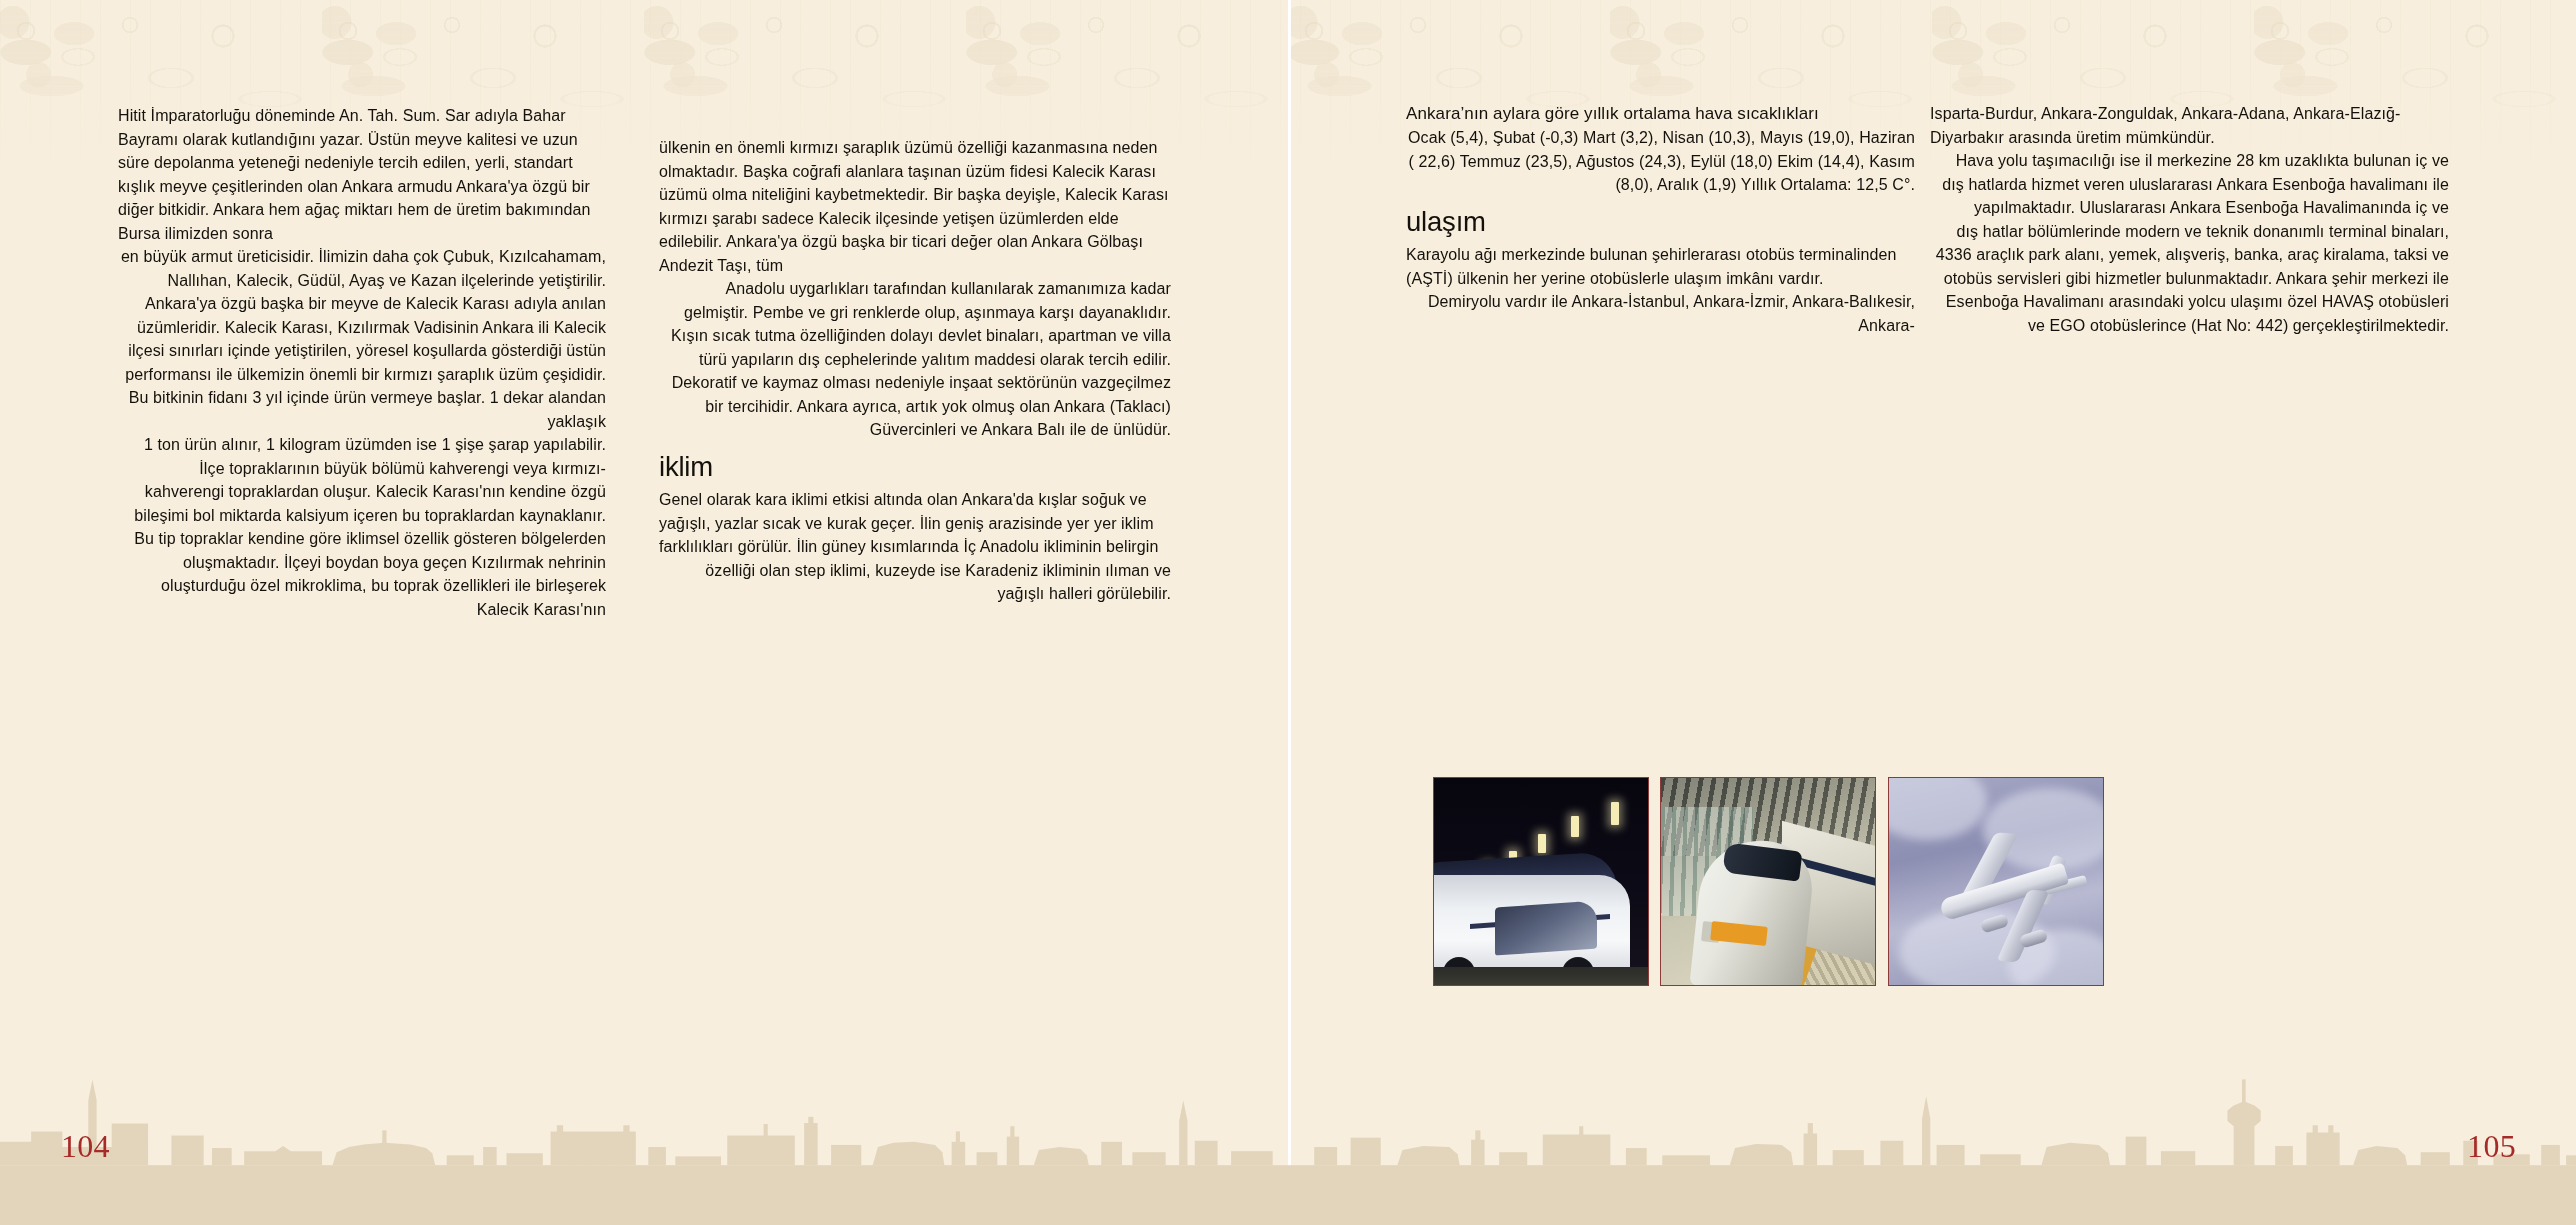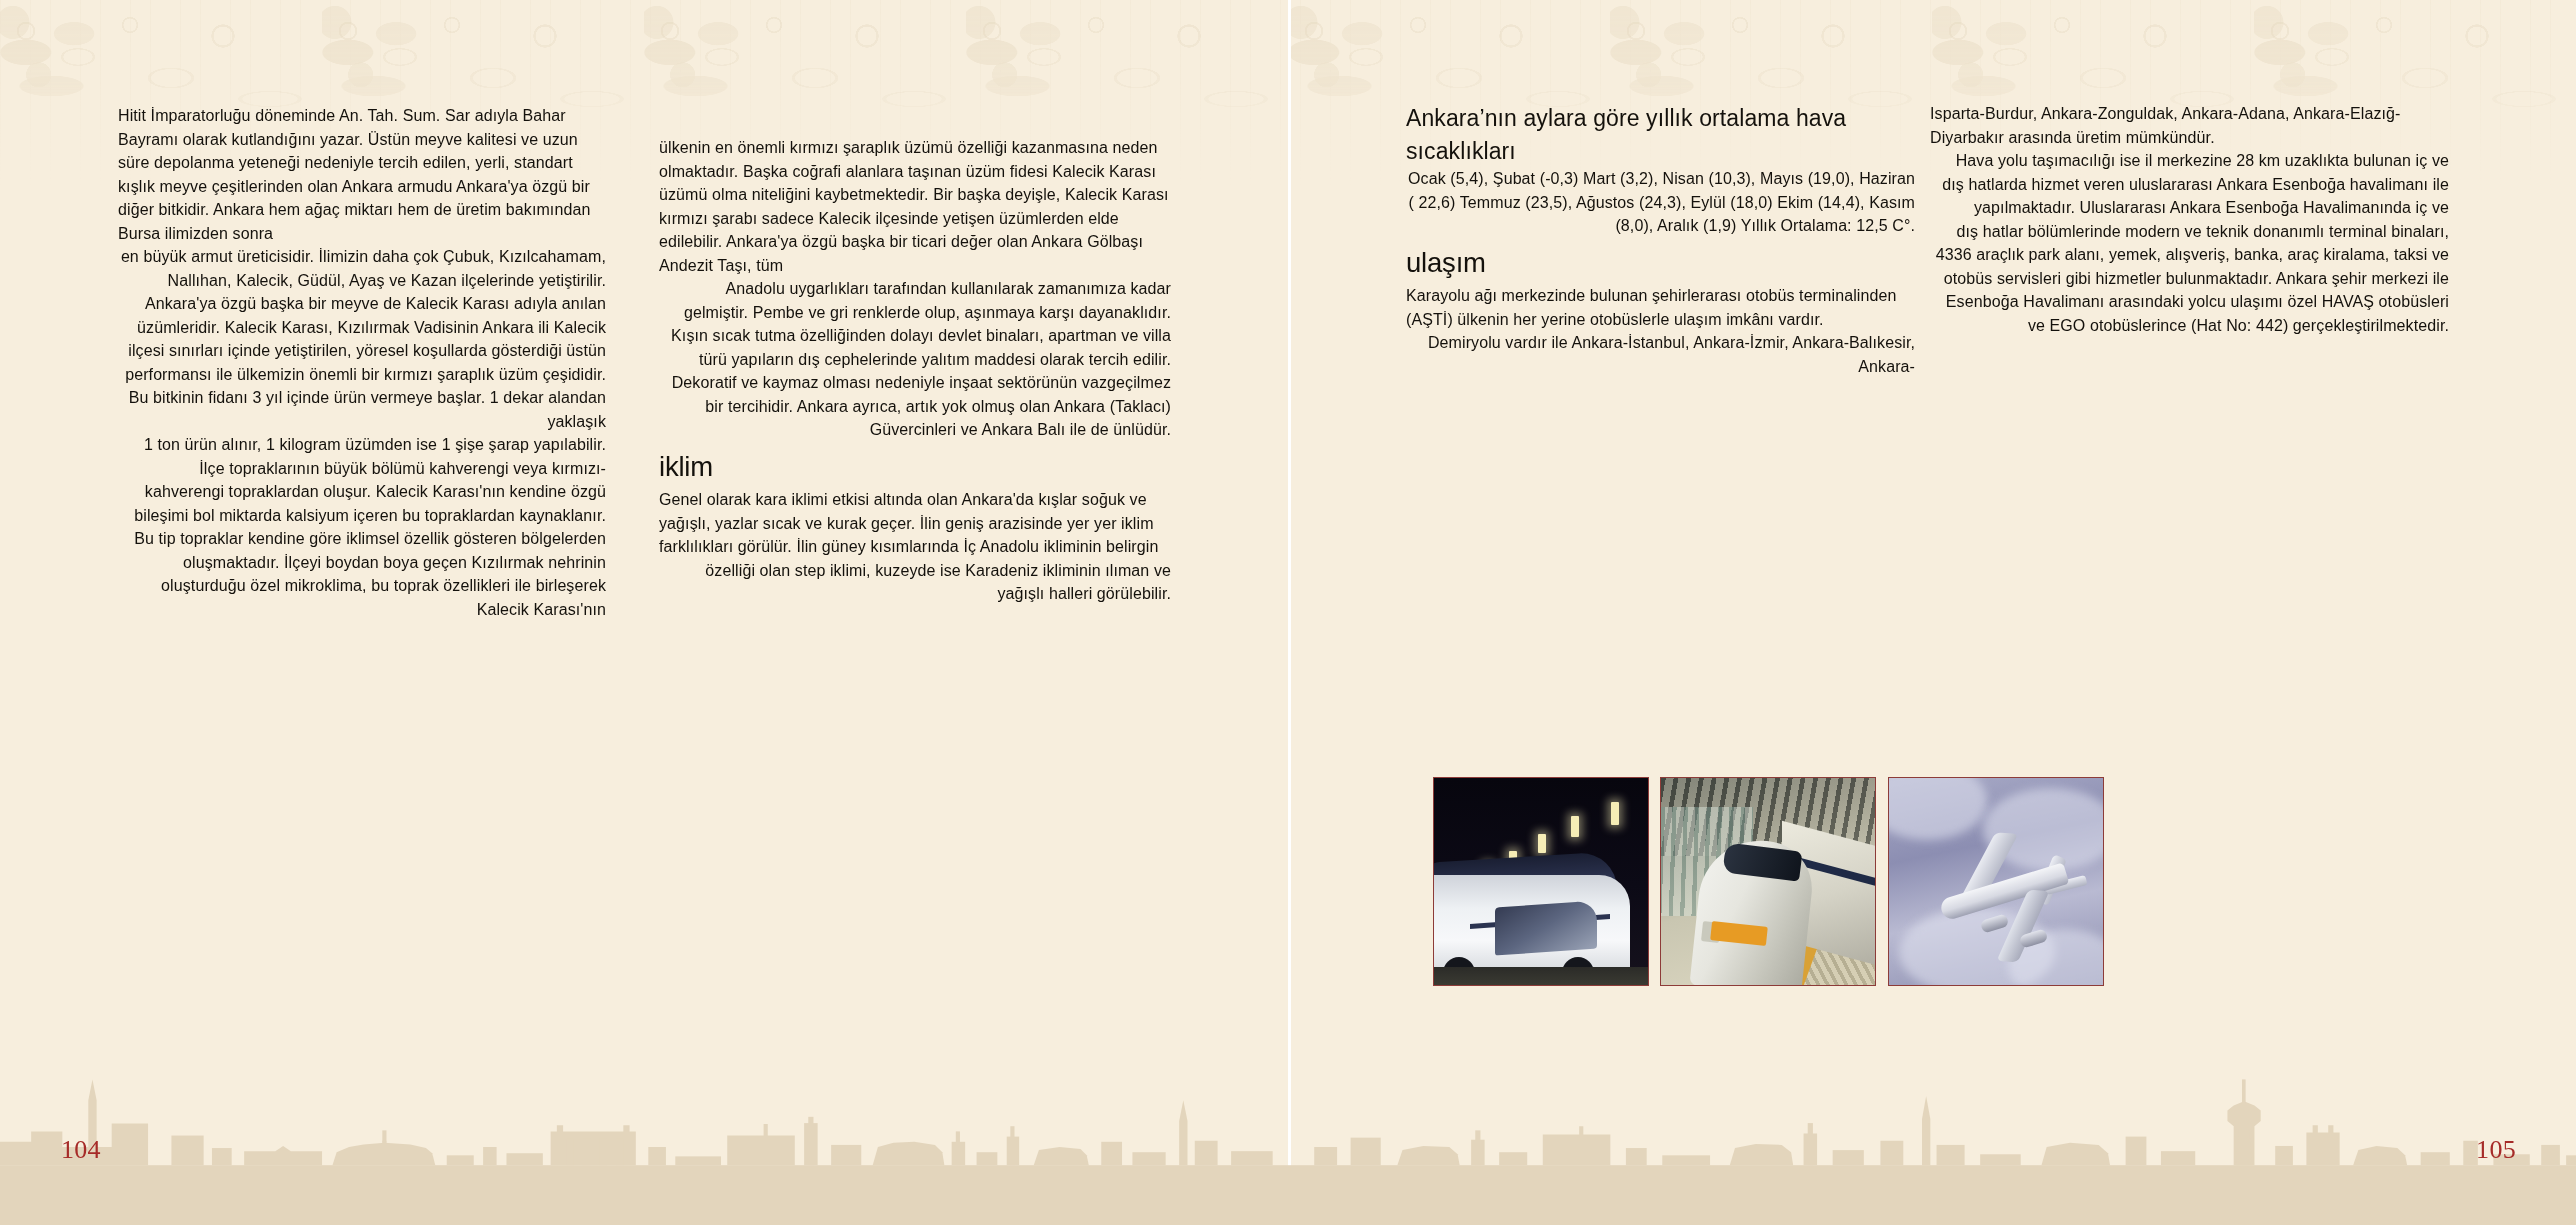--- a/index.html
+++ b/index.html
@@ -77,21 +77,21 @@
   .heading{
     font-size:27.5px;
     line-height:1.12;
     font-weight:400;
     margin:10.4px 0 5.2px 0;
     color:#14110c;
     letter-spacing:-0.2px;
   }
 
   .lead{
-    font-size:23px;
+    font-size:17px;
     line-height:1.42;
     margin-bottom:21px;
   }
 
   
   #col1{left:118px;  top:104px; width:488px;}
   #col2{left:659px; top:104px; width:512px;margin-top:32px;}
   #col3{left:1406px; top:102px; width:509px;}
   #col4{left:1930px; top:102px; width:519px;}
 
@@ -195,21 +195,21 @@
 
   
   .skyline{
     position:absolute;left:0;right:0;bottom:0;height:156px;
     pointer-events:none;
   }
   .skyline svg{display:block;width:100%;height:100%;}
 
   .page-no{
     position:absolute;bottom:60px;
-    font-size:26px;color:#a62b28;letter-spacing:0.3px;
+    font-size:32px;color:#a62b28;letter-spacing:0.3px;
     font-family:"Liberation Serif", serif;
   }
   #pg-left{left:61px;}
   #pg-right{right:60px;}
 </style>
 </head>
 <body>
 
 <div class="spread">
 

